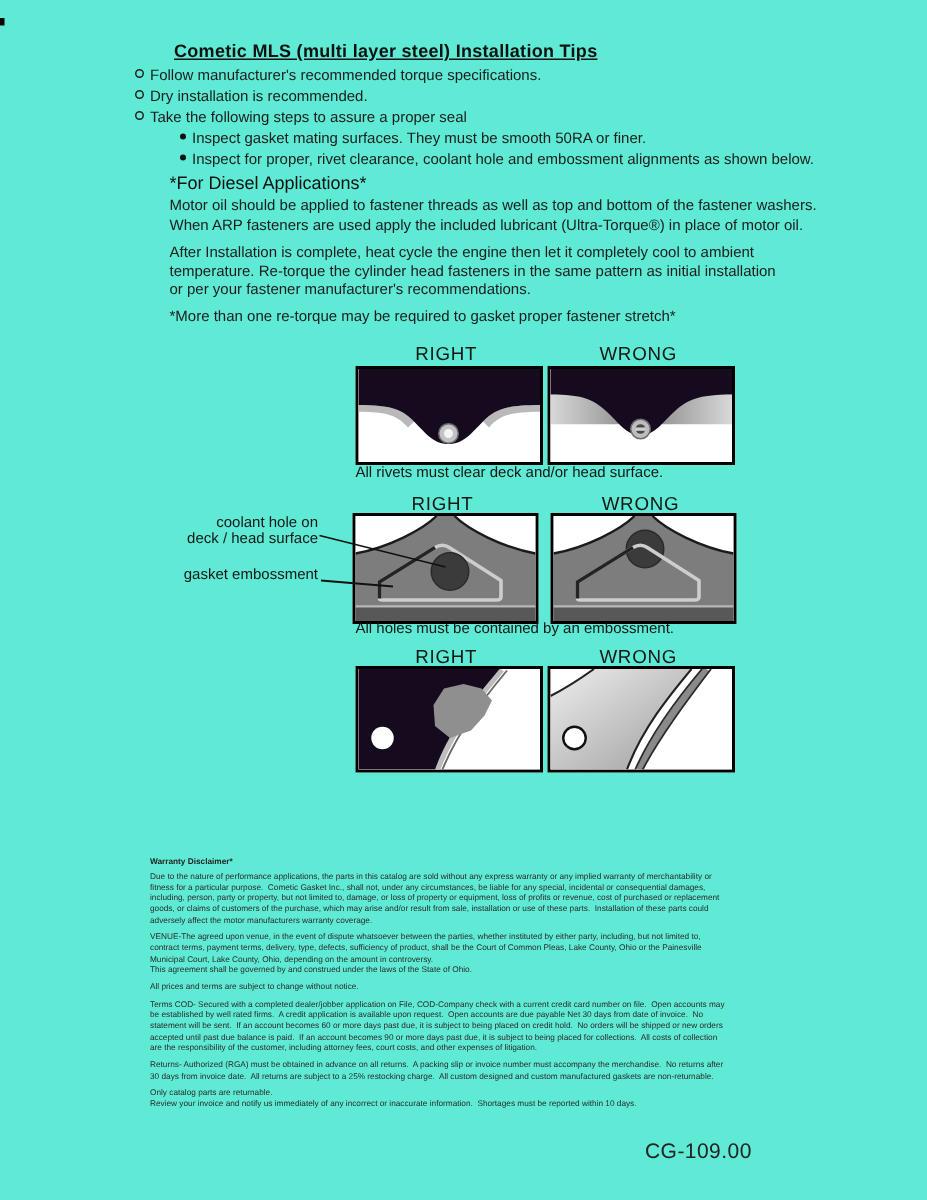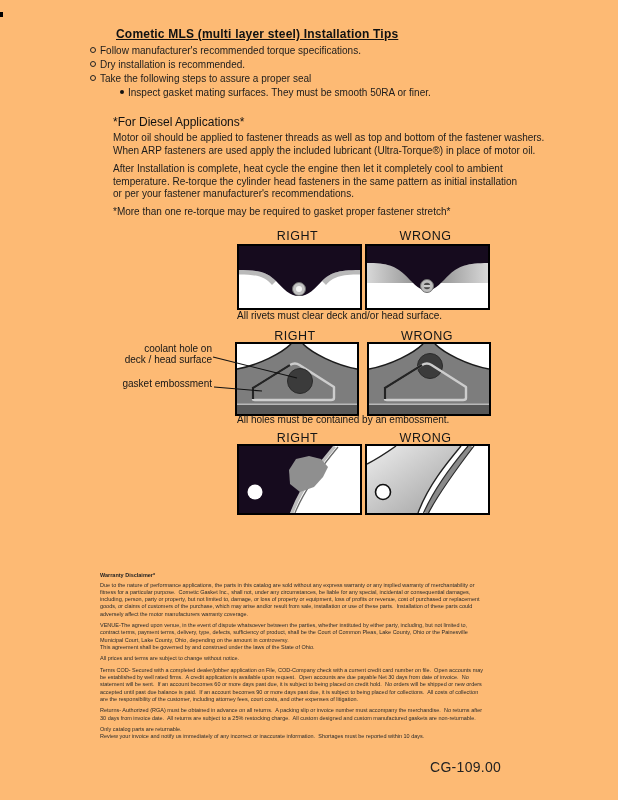--- a/index.html
+++ b/index.html
@@ -1,16 +1,16 @@
 <!DOCTYPE html>
 <html><head>
 <meta charset="utf-8">
 <style>
   html,body{margin:0;padding:0;background:#ffffff;}
-  .page{position:relative;width:618px;height:800px;background:#fdba74;overflow:hidden;
+  .page{position:relative;width:618px;height:800px;background:#5eead4;overflow:hidden;
         font-family:"Liberation Sans","DejaVu Sans",sans-serif;color:#1a1a1a;}
   .abs{position:absolute;}
   .title{font-size:12px;font-weight:bold;text-decoration:underline;letter-spacing:.2px;color:#111;}
   .body-line{font-size:10px;color:#1c1c1c;white-space:nowrap;}
   .bullet-circle{display:inline-block;width:4px;height:4px;border:1px solid #222;border-radius:50%;
                  vertical-align:middle;margin-right:4px;margin-bottom:2px;}
   .bullet-dot{display:inline-block;width:4px;height:4px;background:#111;border-radius:50%;
               vertical-align:middle;margin-right:4px;margin-bottom:2px;}
   .sect-head{font-size:12px;font-weight:normal;color:#111;}
   .para{font-size:10px;line-height:12.5px;white-space:pre-line;color:#1c1c1c;}
@@ -31,20 +31,21 @@
 <div class="page">
 
   <div class="abs edge-mark" style="left:0;top:12px;"></div>
 
   <div class="abs title" style="left:116px;top:27px;">Cometic MLS (multi layer steel) Installation Tips</div>
 
   <div class="abs body-line" style="left:90px;top:45px;"><span class="bullet-circle"></span><span>Follow manufacturer's recommended torque specifications.</span></div>
   <div class="abs body-line" style="left:90px;top:59px;"><span class="bullet-circle"></span><span>Dry installation is recommended.</span></div>
   <div class="abs body-line" style="left:90px;top:73px;"><span class="bullet-circle"></span><span>Take the following steps to assure a proper seal</span></div>
   <div class="abs body-line" style="left:120px;top:87px;"><span class="bullet-dot"></span><span>Inspect gasket mating surfaces.  They must be smooth 50RA or finer.</span></div>
+  <div class="abs body-line" style="left:120px;top:101px;"><span class="bullet-dot"></span><span>Inspect for proper, rivet clearance, coolant hole and embossment alignments as shown below.</span></div>
 
   <div class="abs sect-head" style="left:113px;top:115px;">*For Diesel Applications*</div>
   <div class="abs para" style="left:113px;top:132px;width:470px;">Motor oil should be applied to fastener threads as well as top and bottom of the fastener washers.
 When ARP fasteners are used apply the included lubricant (Ultra-Torque®) in place of motor oil.</div>
   <div class="abs para" style="left:113px;top:163px;width:470px;">After Installation is complete, heat cycle the engine then let it completely cool to ambient
 temperature. Re-torque the cylinder head fasteners in the same pattern as initial installation
 or per your fastener manufacturer's recommendations.</div>
   <div class="abs para" style="left:113px;top:206px;width:470px;">*More than one re-torque may be required to gasket proper fastener stretch*</div>
 
   <div class="abs diag-label" style="left:237px;top:229px;width:121px;">RIGHT</div>

